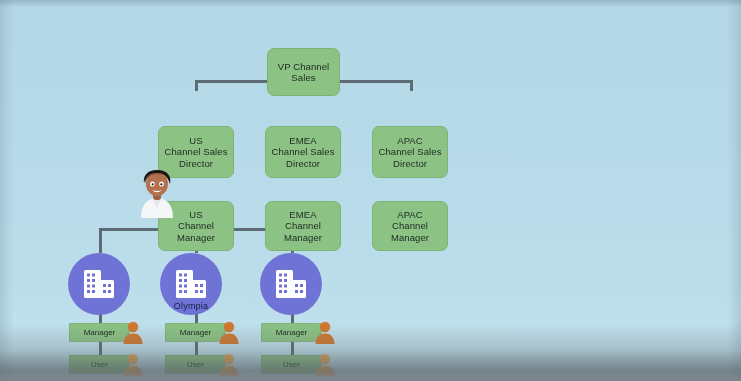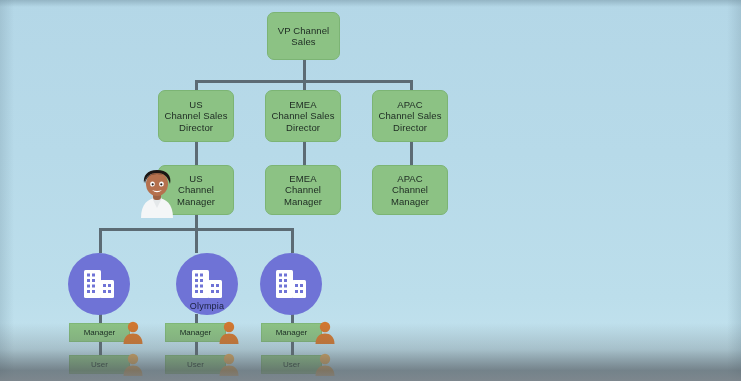--- a/index.html
+++ b/index.html
@@ -53,20 +53,21 @@
     display: flex;
     align-items: center;
     justify-content: center;
     text-align: center;
     color: #1d2a22;
     font-size: 9.5px;
     line-height: 11.5px;
     letter-spacing: .1px;
     box-sizing: border-box;
     padding: 2px 4px;
+    margin-top: 36px;
   }
   .node span { display: block; }
 
   
   .barnode {
     position: absolute;
     background: #8cc284;
     border: 1px solid #7fb777;
     display: flex;
     align-items: center;
@@ -225,21 +226,21 @@
       <rect x="5" y="21" width="3" height="3" fill="#6f73d6"></rect>
       <rect x="10" y="21" width="3" height="3" fill="#6f73d6"></rect>
       <rect x="21" y="15" width="3" height="3" fill="#6f73d6"></rect>
       <rect x="26" y="15" width="3" height="3" fill="#6f73d6"></rect>
       <rect x="21" y="21" width="3" height="3" fill="#6f73d6"></rect>
       <rect x="26" y="21" width="3" height="3" fill="#6f73d6"></rect>
     </svg>
     <div class="company-label"></div>
   </div>
 
-  <div class="company" style="left:176px; top:253px;">
+  <div class="company" style="left:160px; top:253px;">
     <svg width="34" height="30" viewBox="0 0 34 30">
       <rect x="2" y="1" width="17" height="28" rx="1.5" fill="#ffffff"></rect>
       <rect x="18" y="11" width="14" height="18" rx="1.5" fill="#ffffff"></rect>
       <rect x="5" y="4.5" width="3" height="3" fill="#6f73d6"></rect>
       <rect x="10" y="4.5" width="3" height="3" fill="#6f73d6"></rect>
       <rect x="5" y="10" width="3" height="3" fill="#6f73d6"></rect>
       <rect x="10" y="10" width="3" height="3" fill="#6f73d6"></rect>
       <rect x="5" y="15.5" width="3" height="3" fill="#6f73d6"></rect>
       <rect x="10" y="15.5" width="3" height="3" fill="#6f73d6"></rect>
       <rect x="5" y="21" width="3" height="3" fill="#6f73d6"></rect>

